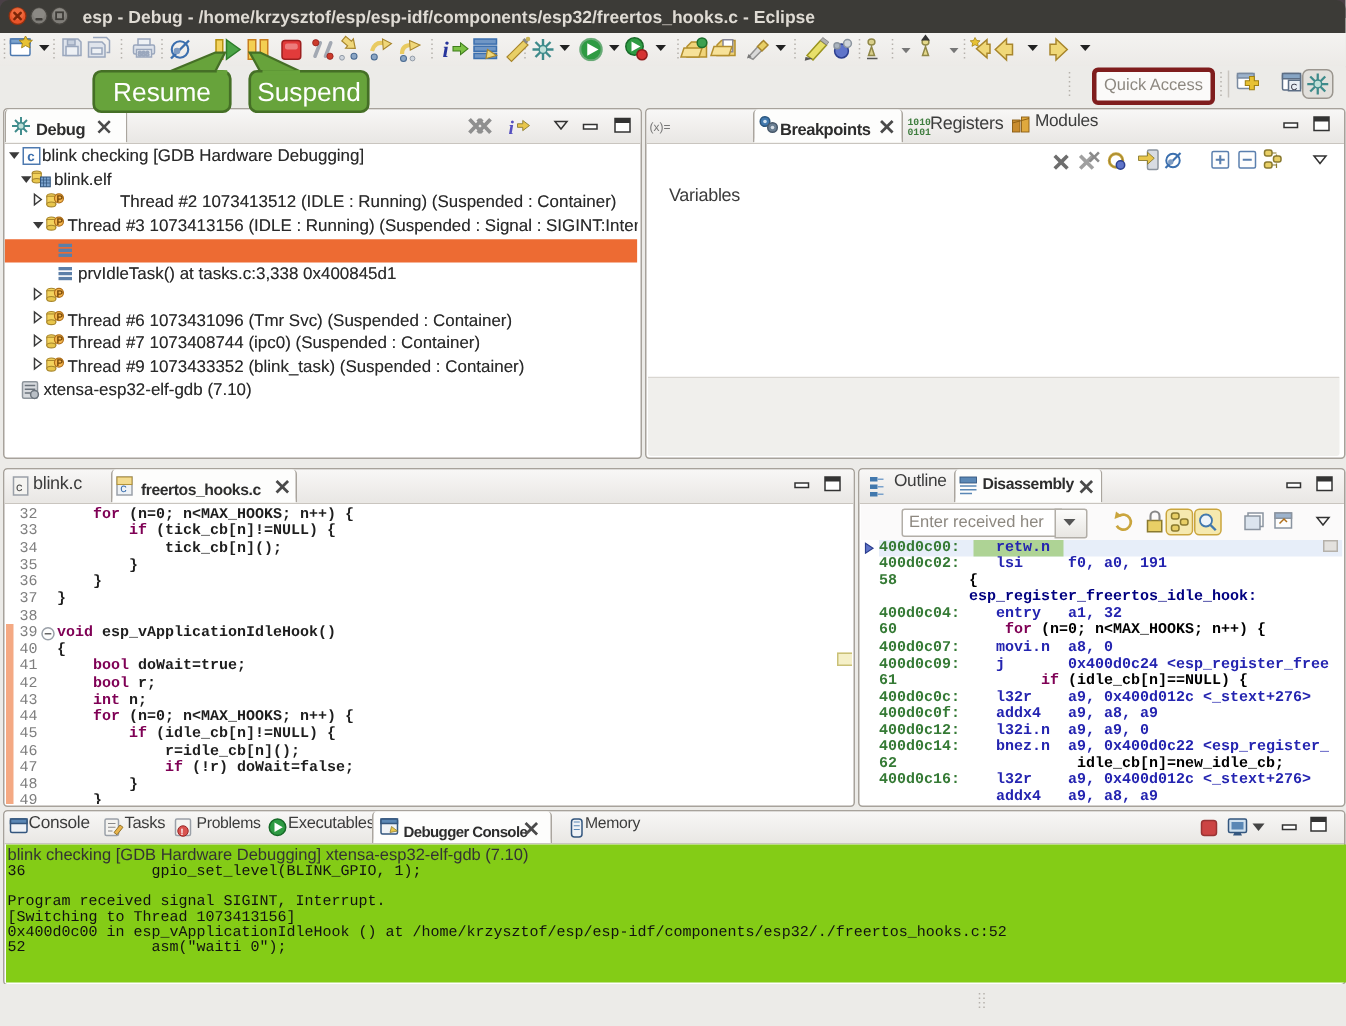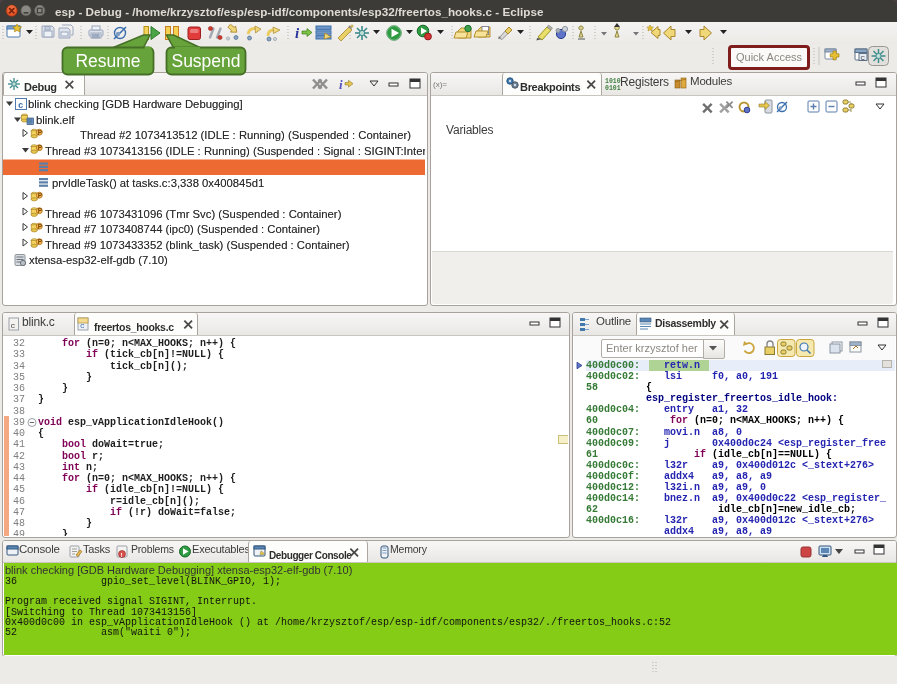--- a/index.html
+++ b/index.html
@@ -462,21 +462,21 @@
           <path d="M67 11 h11 M67 13.5 h11 M67 16 h8" stroke="#5a87b5"></path>
         </g>
       <path d="M148 7 l3.2 3.2 3.2-3.2 1.3 1.3 -3.2 3.2 3.2 3.2 -1.3 1.3 -3.2-3.2 -3.2 3.2 -1.3-1.3 3.2-3.2 -3.2-3.2z" fill="#4a4a4a"></path>
       <rect x="285" y="9" width="9" height="3" fill="#fff" stroke="#333"></rect>
       <g>
           <rect x="305" y="5" width="10" height="9" fill="#fff" stroke="#333"></rect>
           <rect x="305" y="5" width="10" height="3" fill="#333"></rect>
         </g>
     </svg>
     <div id="disasmtools" class="abs" style="left:1px;top:23px;width:321px;height:24px;background:#fbfafa;">
-      <div class="abs" style="left:27px;top:3px;width:101px;height:17px;background:#fff;border:1px solid #b2aea7;border-radius:2px 0 0 2px;color:#8d8880;font-size:11px;line-height:17px;padding-left:4px;overflow:hidden;white-space:nowrap;">Enter krzysztof her</div>
+      <div class="abs" style="left:27px;top:3px;width:101px;height:17px;background:#fff;border:1px solid #b2aea7;border-radius:2px 0 0 2px;color:#8d8880;font-size:11px;line-height:17px;padding-left:4px;overflow:hidden;white-space:nowrap;">Enter received her</div>
       <div class="abs" style="left:129px;top:3px;width:20px;height:18px;background:linear-gradient(#fcfcfb,#e8e6e2);border:1px solid #b2aea7;border-radius:0 2px 2px 0;"></div>
       <svg class="abs" style="left:0;top:0;" width="321" height="24" viewBox="0 0 321 24">
         <path d="M135 10 h8 l-4 4.5z" fill="#555"></path>
         <path d="M172 8 a5 5 0 1 1 -1.5 6.5" fill="none" stroke="#caa53d" stroke-width="1.8"></path>
         <path d="M170 5 l4 3 -5 2z" fill="#caa53d"></path>
         <g>
             <rect x="191" y="11" width="9.5" height="7.5" fill="#e8cf66" stroke="#8a7a2f"></rect>
             <path d="M193 11 v-3 a3 3 0 0 1 6 0 v3" fill="none" stroke="#888" stroke-width="1.4"></path>
           </g>
         <rect x="203.5" y="3.5" width="17.5" height="17" rx="3" fill="#f5e9af" stroke="#caa53d"></rect>

